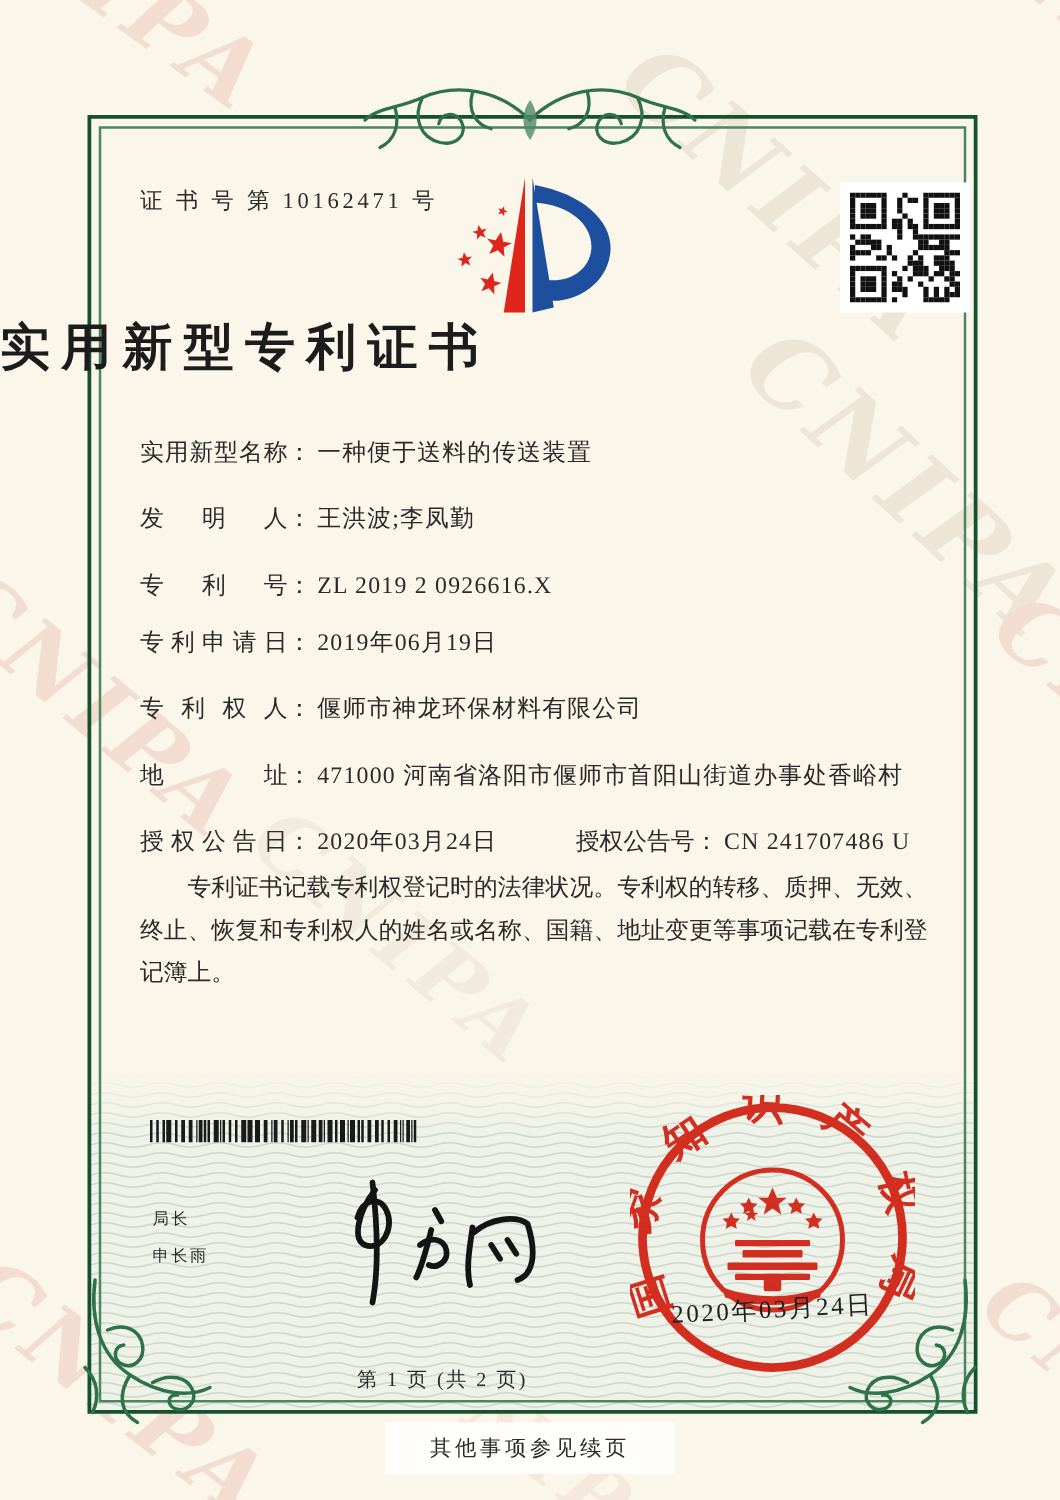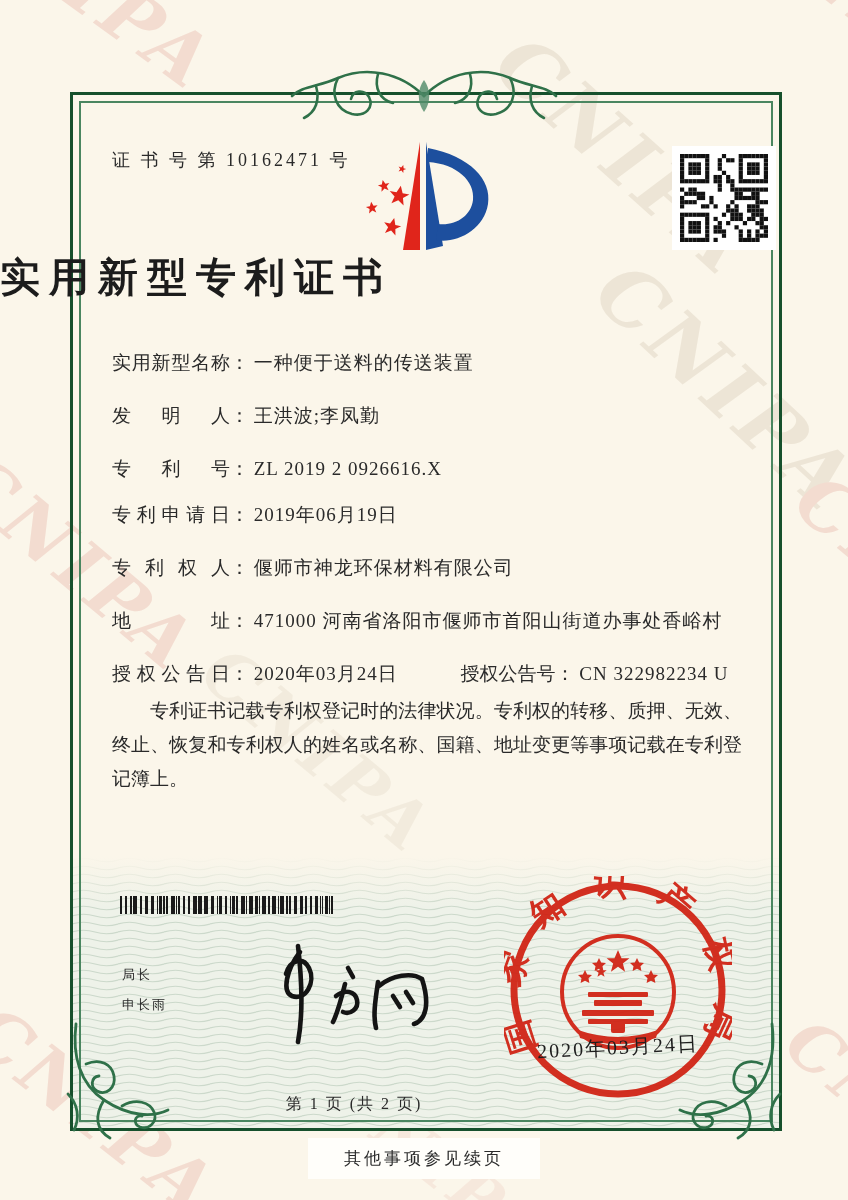--- a/index.html
+++ b/index.html
@@ -385,21 +385,21 @@
       <span class="fvalue">偃师市神龙环保材料有限公司</span>
     </div>
     <div class="field-row">
       <span class="flabel">地址</span><span>：</span>
       <span class="fvalue">471000 河南省洛阳市偃师市首阳山街道办事处香峪村</span>
     </div>
     <div class="field-row">
       <span class="flabel">授权公告日</span><span>：</span>
       <span class="fvalue">2020年03月24日</span>
       <span class="grant-no">授权公告号</span><span>：</span>
-      <span class="fvalue">CN 322982234 U</span>
+      <span class="fvalue">CN 241707486 U</span>
     </div>
   </div>
 
   <div class="paras">
     <p>专利证书记载专利权登记时的法律状况。专利权的转移、质押、无效、终止、恢复和专利权人的姓名或名称、国籍、地址变更等事项记载在专利登记簿上。</p>
   </div>
 
   <svg id="barcode" class="barcode" width="218" height="18">
       <rect x="0" y="0" width="2" height="18" fill="#1a1a1a"></rect>
       <rect x="5" y="0" width="2" height="18" fill="#1a1a1a"></rect>

